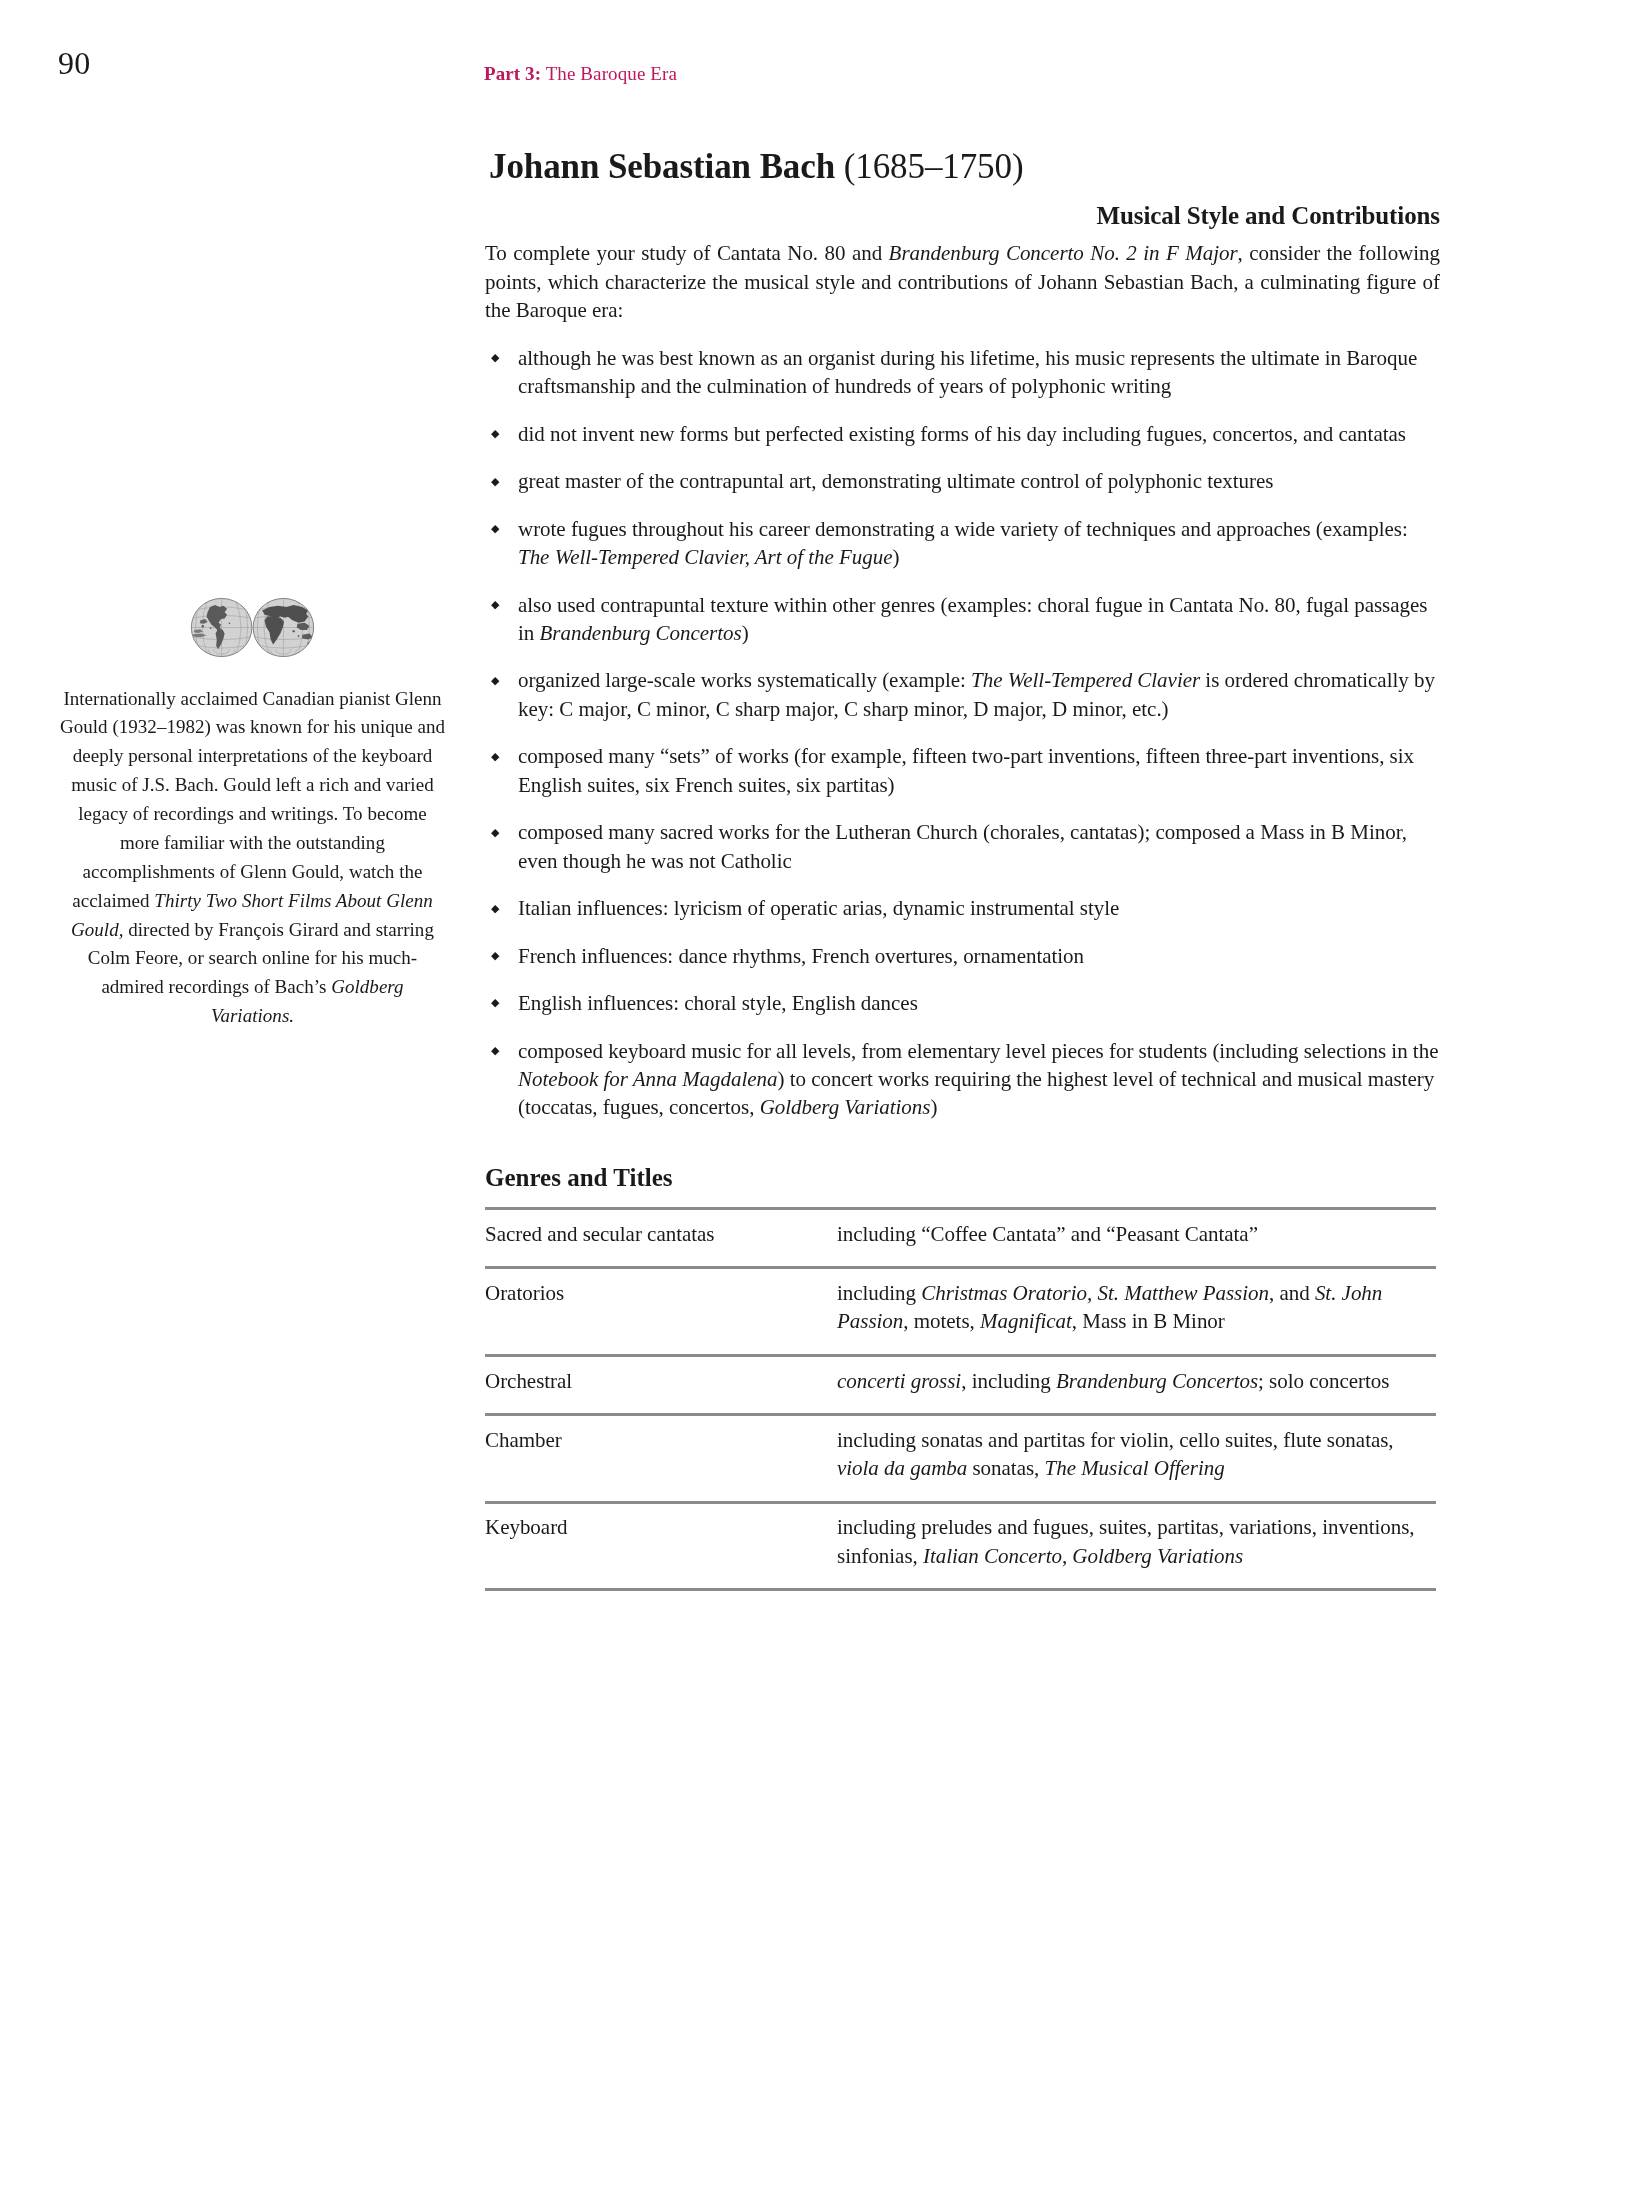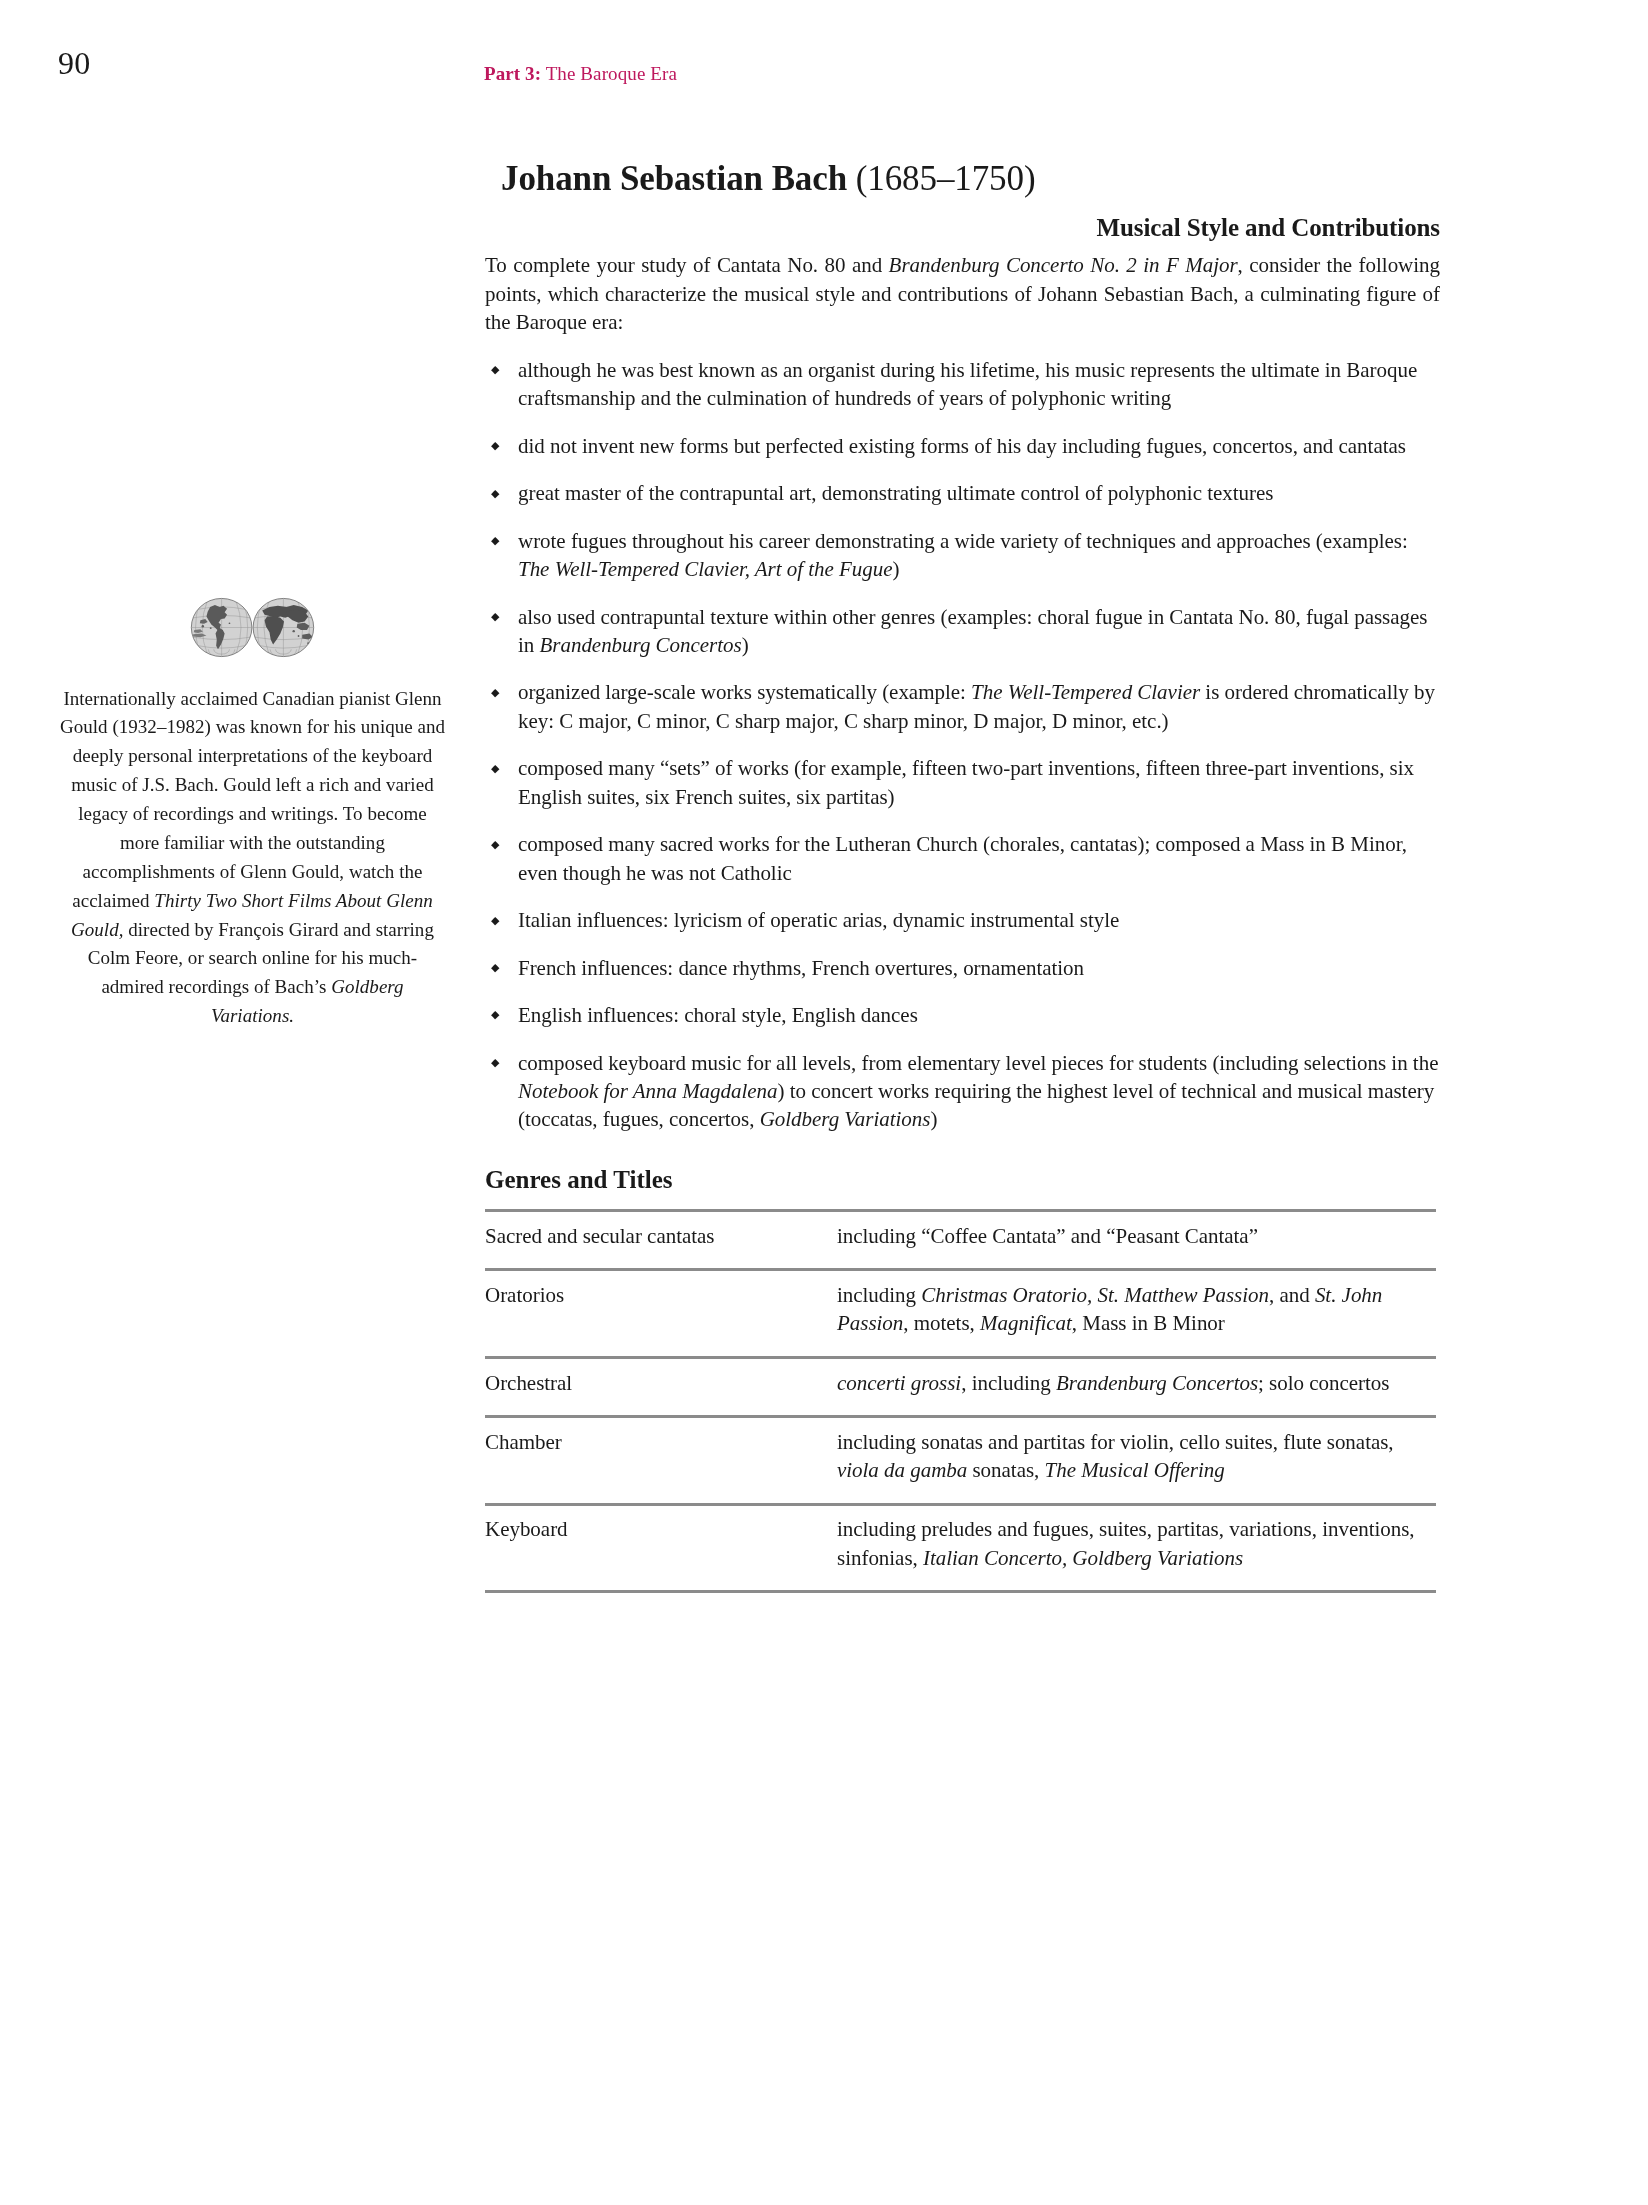--- a/index.html
+++ b/index.html
@@ -49,21 +49,21 @@
 
   
   .main {
     position: absolute;
     left: 485px;
     top: 143px;
     width: 955px;
   }
 
   h1.chapter-title {
-    margin: 16px;
+    margin: 4px;
     font-size: 35px;
     font-weight: bold;
     line-height: 1.12;
     letter-spacing: -0.1px;
   }
   h1.chapter-title .years {
     font-weight: normal;
   }
 
   h2.section-head {
@@ -105,21 +105,21 @@
     font-size: 11px;
     line-height: 1.355;
     transform: translateY(6.7px);
     color: #1a1a1a;
   }
 
   i, em { font-style: italic; }
 
   
   h2.table-head {
-    margin: 32px 0 0 0;
+    margin: 42px 0 0 0;
     font-size: 25px;
     font-weight: bold;
     line-height: 1.15;
   }
 
   table.genres {
     margin-top: 14.6px;
     width: 950px;
     border-collapse: collapse;
     table-layout: fixed;

